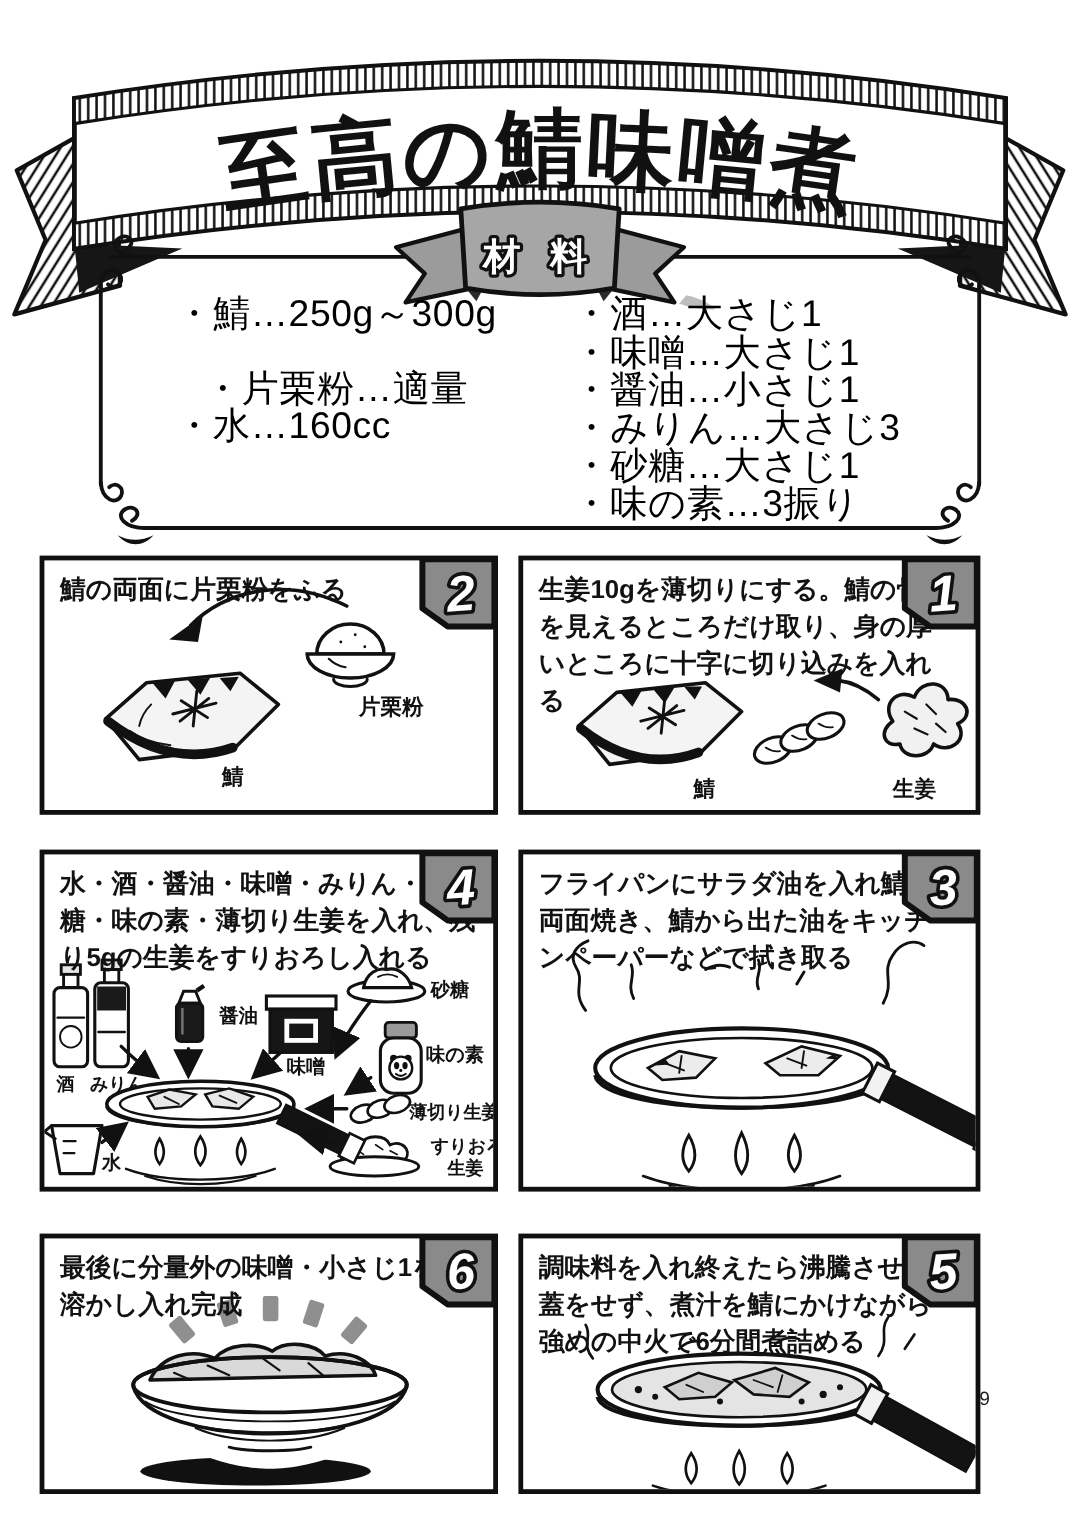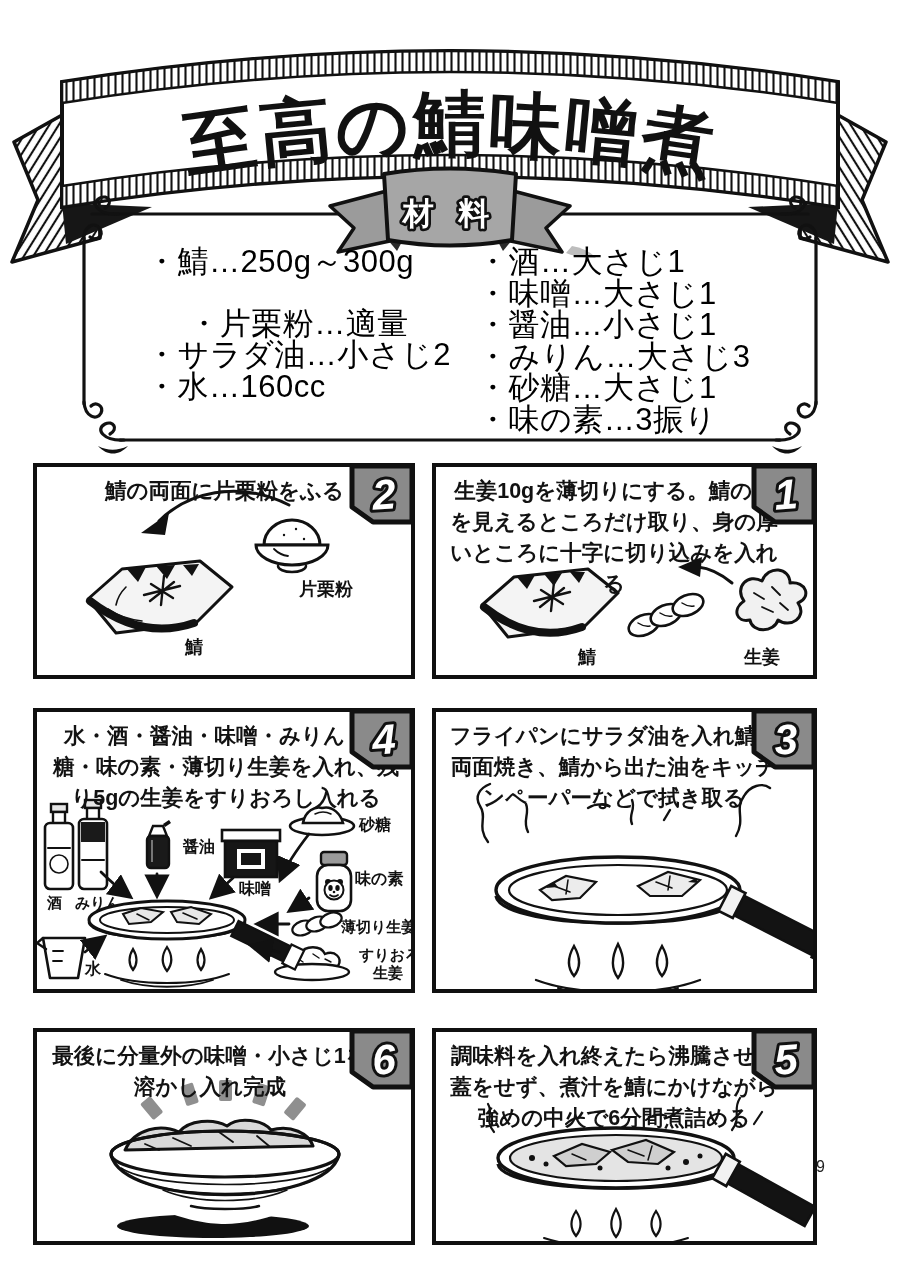--- a/index.html
+++ b/index.html
@@ -4,21 +4,21 @@
 <style>
   html,body{margin:0;padding:0;background:#fff;}
   .page{position:relative;width:900px;height:1276px;background:#ffffff;overflow:hidden;
         font-family:"Liberation Sans",sans-serif;color:#141414;}
   svg text{font-family:"Liberation Sans",sans-serif;}
   .header-art{position:absolute;left:0;top:0;}
   .ing-col{position:absolute;font-size:31px;line-height:31.5px;font-weight:500;color:#000000;letter-spacing:.5px;}
   .ing-left{left:146px;top:246px;}
   .ing-right{left:477px;top:246px;}
   .ing-item.gap{margin-top:30px;text-align:center;}
-  .panel{position:absolute;background:#fff;border:4px solid #101010;box-sizing:border-box;text-align:center;}
+  .panel{position:absolute;background:#fff;border:4px solid #101010;box-sizing:border-box;}
   .p2{left:33px;top:463px;width:382px;height:216px;}
   .p1{left:432px;top:463px;width:385px;height:216px;}
   .p4{left:33px;top:708px;width:382px;height:285px;}
   .p3{left:432px;top:708px;width:385px;height:285px;}
   .p6{left:33px;top:1028px;width:382px;height:217px;}
   .p5{left:432px;top:1028px;width:385px;height:217px;}
   .step-text{position:relative;z-index:2;padding:9px 12px 0 13px;font-size:21.5px;line-height:31px;
              font-weight:600;color:#121212;}
   .p1 .step-text,.p3 .step-text,.p5 .step-text{width:330px;}
   .p4 .step-text{width:352px;}
@@ -86,21 +86,20 @@
       <path d="M388 240 L404 238 L397 251 Z" fill="#2b2b2b"></path>
       <path d="M512 240 L496 238 L503 251 Z" fill="#2b2b2b"></path>
       <path d="M384 174 Q450 163 516 174 L512 240 Q450 251 388 240 Z" fill="#a6a6a6" stroke="#111" stroke-width="4" stroke-linejoin="round"></path>
       <text x="450" y="224" text-anchor="middle" font-size="31" font-weight="900" fill="#fff" stroke="#111" stroke-width="5.5" paint-order="stroke" stroke-linejoin="round" letter-spacing="8">材 料</text>
     </g>
   </svg>
 
   <div class="ing-col ing-left">
     <div class="ing-item">・鯖…250g～300g</div>
     <div class="ing-item gap">・片栗粉…適量</div>
-    <div class="ing-item">・サラダ油…小さじ2</div>
     <div class="ing-item">・水…160cc</div>
   </div>
   <div class="ing-col ing-right">
     <div class="ing-item">・酒…大さじ1</div>
     <div class="ing-item">・味噌…大さじ1</div>
     <div class="ing-item">・醤油…小さじ1</div>
     <div class="ing-item">・みりん…大さじ3</div>
     <div class="ing-item">・砂糖…大さじ1</div>
     <div class="ing-item">・味の素…3振り</div>
   </div>

